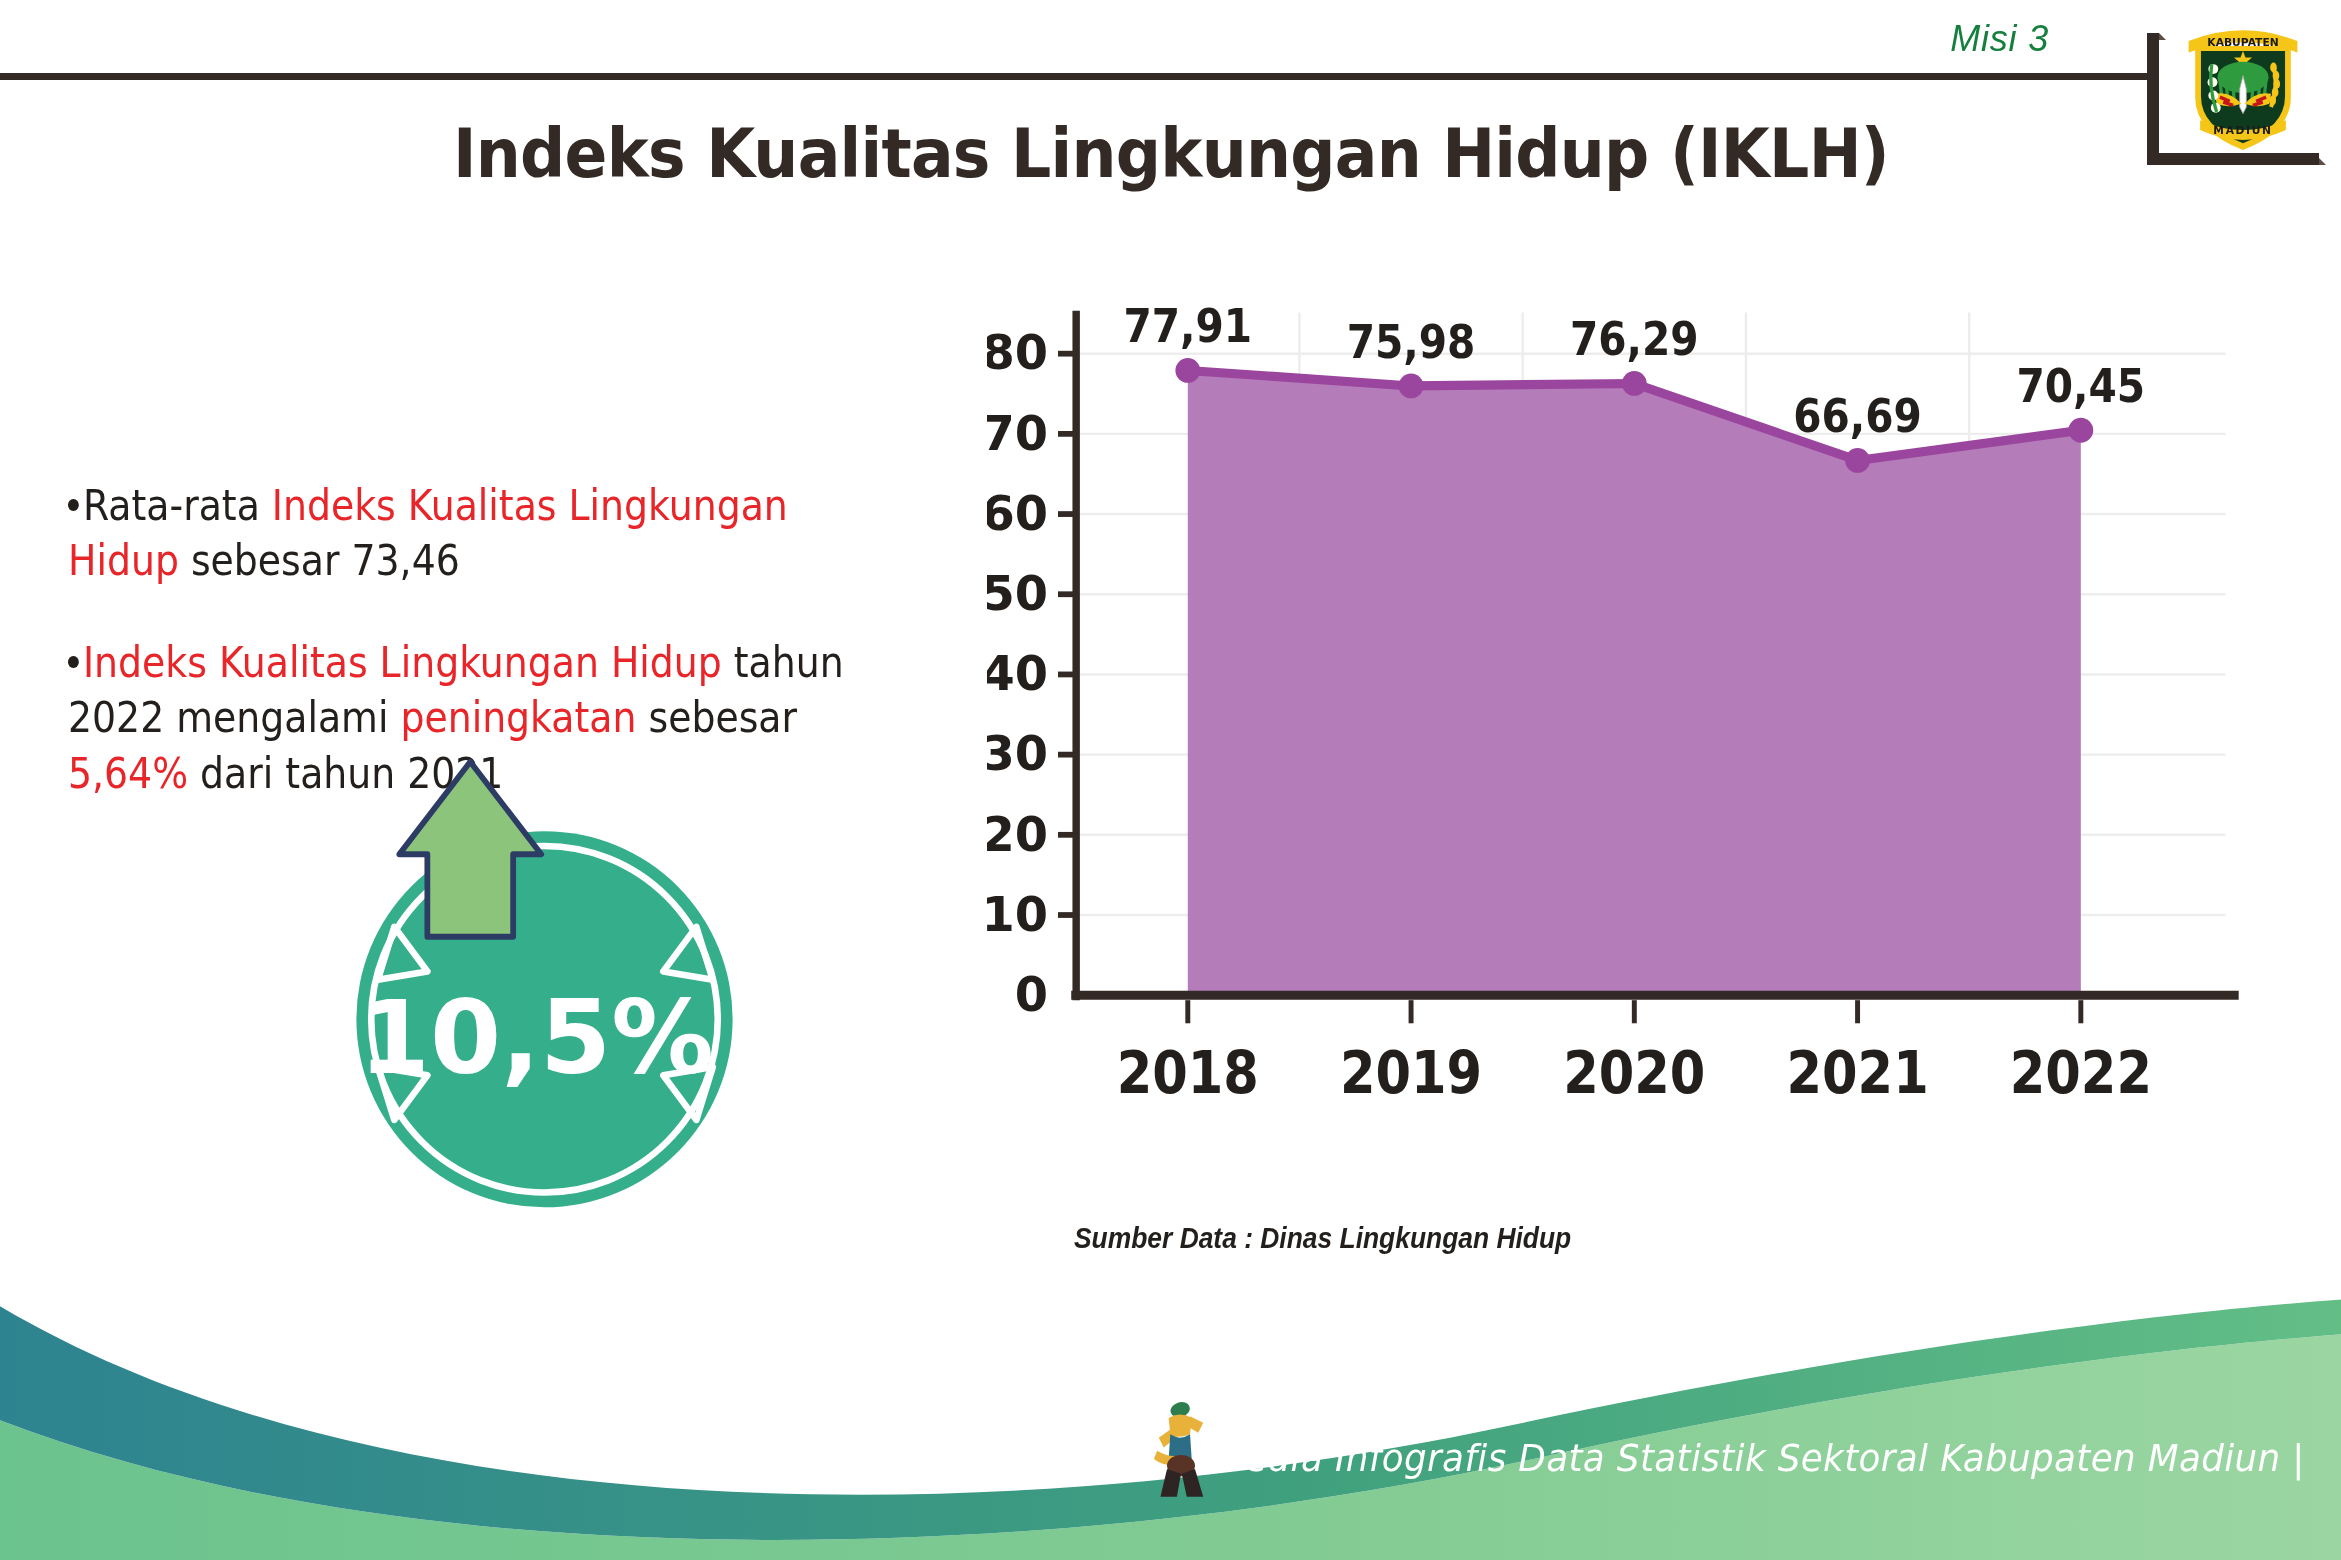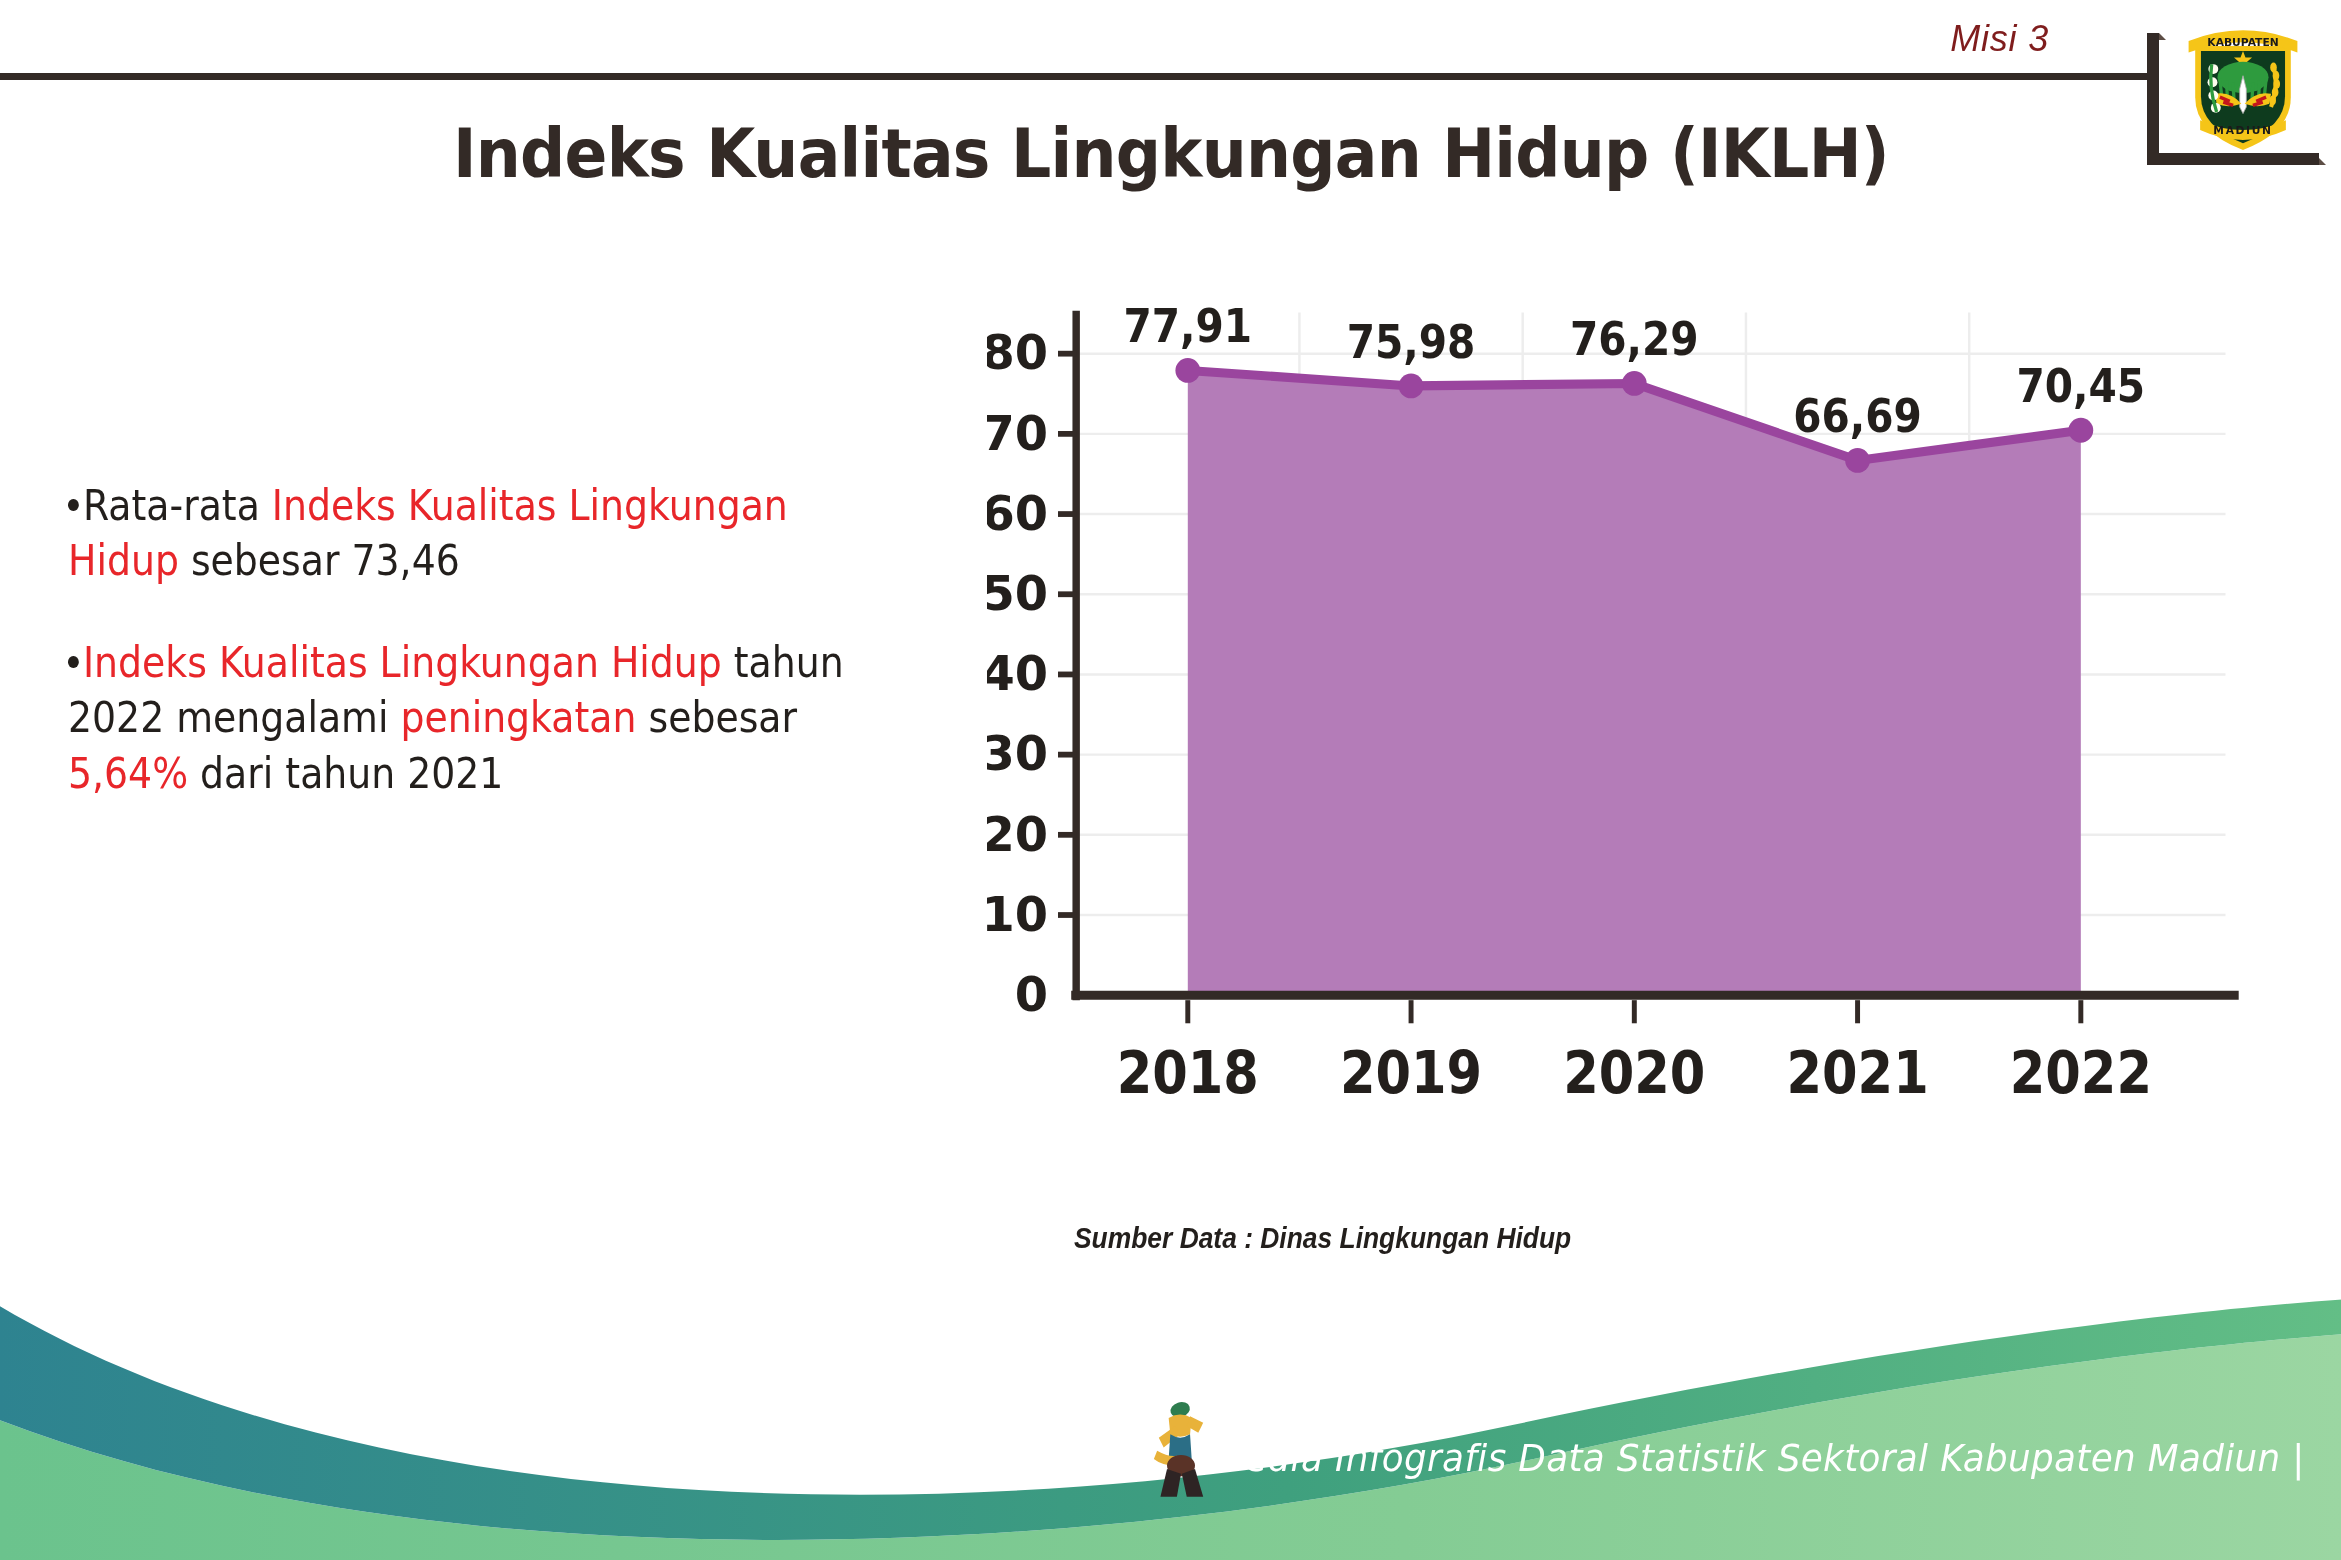--- a/index.html
+++ b/index.html
@@ -11,21 +11,21 @@
   .canvas{position:absolute;inset:0;}
 
   
   .header-rule{
     position:absolute;left:0;top:73px;width:2152px;height:7.4px;
     background:#332A26;
   }
   .misi-label{
     position:absolute;right:293px;top:18px;
     font-family:"Liberation Sans", sans-serif;
-    font-style:italic;font-size:36px;color:#7f1d1d;letter-spacing:0.8px;
+    font-style:italic;font-size:36px;color:#15803d;letter-spacing:0.8px;
     white-space:nowrap;
   }
   
   .logo-bracket{
     position:absolute;left:2147px;top:33px;width:190px;height:132px;
   }
   .logo-bracket .vbar{
     position:absolute;left:0;top:0;width:11.6px;height:132px;background:#332A26;
   }
   .logo-bracket .vbar:after{
@@ -169,20 +169,39 @@
     <div class="bullet">
       <span class="dot"></span><span>Rata-rata </span><span class="red">Indeks Kualitas Lingkungan Hidup</span><span> sebesar 73,46</span>
     </div>
 
     <div class="bullet">
       <span class="dot"></span><span class="red">Indeks Kualitas Lingkungan Hidup</span><span> tahun 2022 mengalami </span><span class="red">peningkatan</span><span> sebesar </span><span class="red">5,64%</span><span> dari tahun 2021</span>
     </div>
 
   </div>
 
+  <div class="badge-wrap">
+    <svg width="429" height="462" viewBox="0 0 520 560">
+
+      <circle cx="260" cy="330" r="228" fill="#35AE8C"></circle>
+
+      <circle cx="260" cy="330" r="210" fill="none" stroke="#ffffff" stroke-width="8"></circle>
+
+      <g fill="none" stroke="#ffffff" stroke-width="8" stroke-linejoin="round">
+        <polygon points="78,218 118,272 58,282"></polygon>
+        <polygon points="444,218 404,272 464,282"></polygon>
+        <polygon points="78,452 118,398 58,388"></polygon>
+        <polygon points="444,452 404,398 464,388"></polygon>
+      </g>
+
+      <path d="M118 230 L118 130 L84 130 L170 18 L256 130 L222 130 L222 230 Z" fill="#8CC47C" stroke="#2D3C64" stroke-width="7" stroke-linejoin="round"></path>
+
+      <text x="250" y="395" text-anchor="middle" font-family="DejaVu Sans, sans-serif" font-size="124" font-weight="bold" fill="#ffffff">10,5%</text>
+    </svg>
+  </div>
 
   <div class="chart">
     <svg id="chart-svg" width="1255" height="884" viewBox="0 0 1520 1070">
         <line x1="108" y1="757.875" x2="1500" y2="757.875" stroke="#EDEDED" stroke-width="3"></line>
         <line x1="108" y1="660.75" x2="1500" y2="660.75" stroke="#EDEDED" stroke-width="3"></line>
         <line x1="108" y1="563.625" x2="1500" y2="563.625" stroke="#EDEDED" stroke-width="3"></line>
         <line x1="108" y1="466.5" x2="1500" y2="466.5" stroke="#EDEDED" stroke-width="3"></line>
         <line x1="108" y1="369.375" x2="1500" y2="369.375" stroke="#EDEDED" stroke-width="3"></line>
         <line x1="108" y1="272.25" x2="1500" y2="272.25" stroke="#EDEDED" stroke-width="3"></line>
         <line x1="108" y1="175.125" x2="1500" y2="175.125" stroke="#EDEDED" stroke-width="3"></line>

